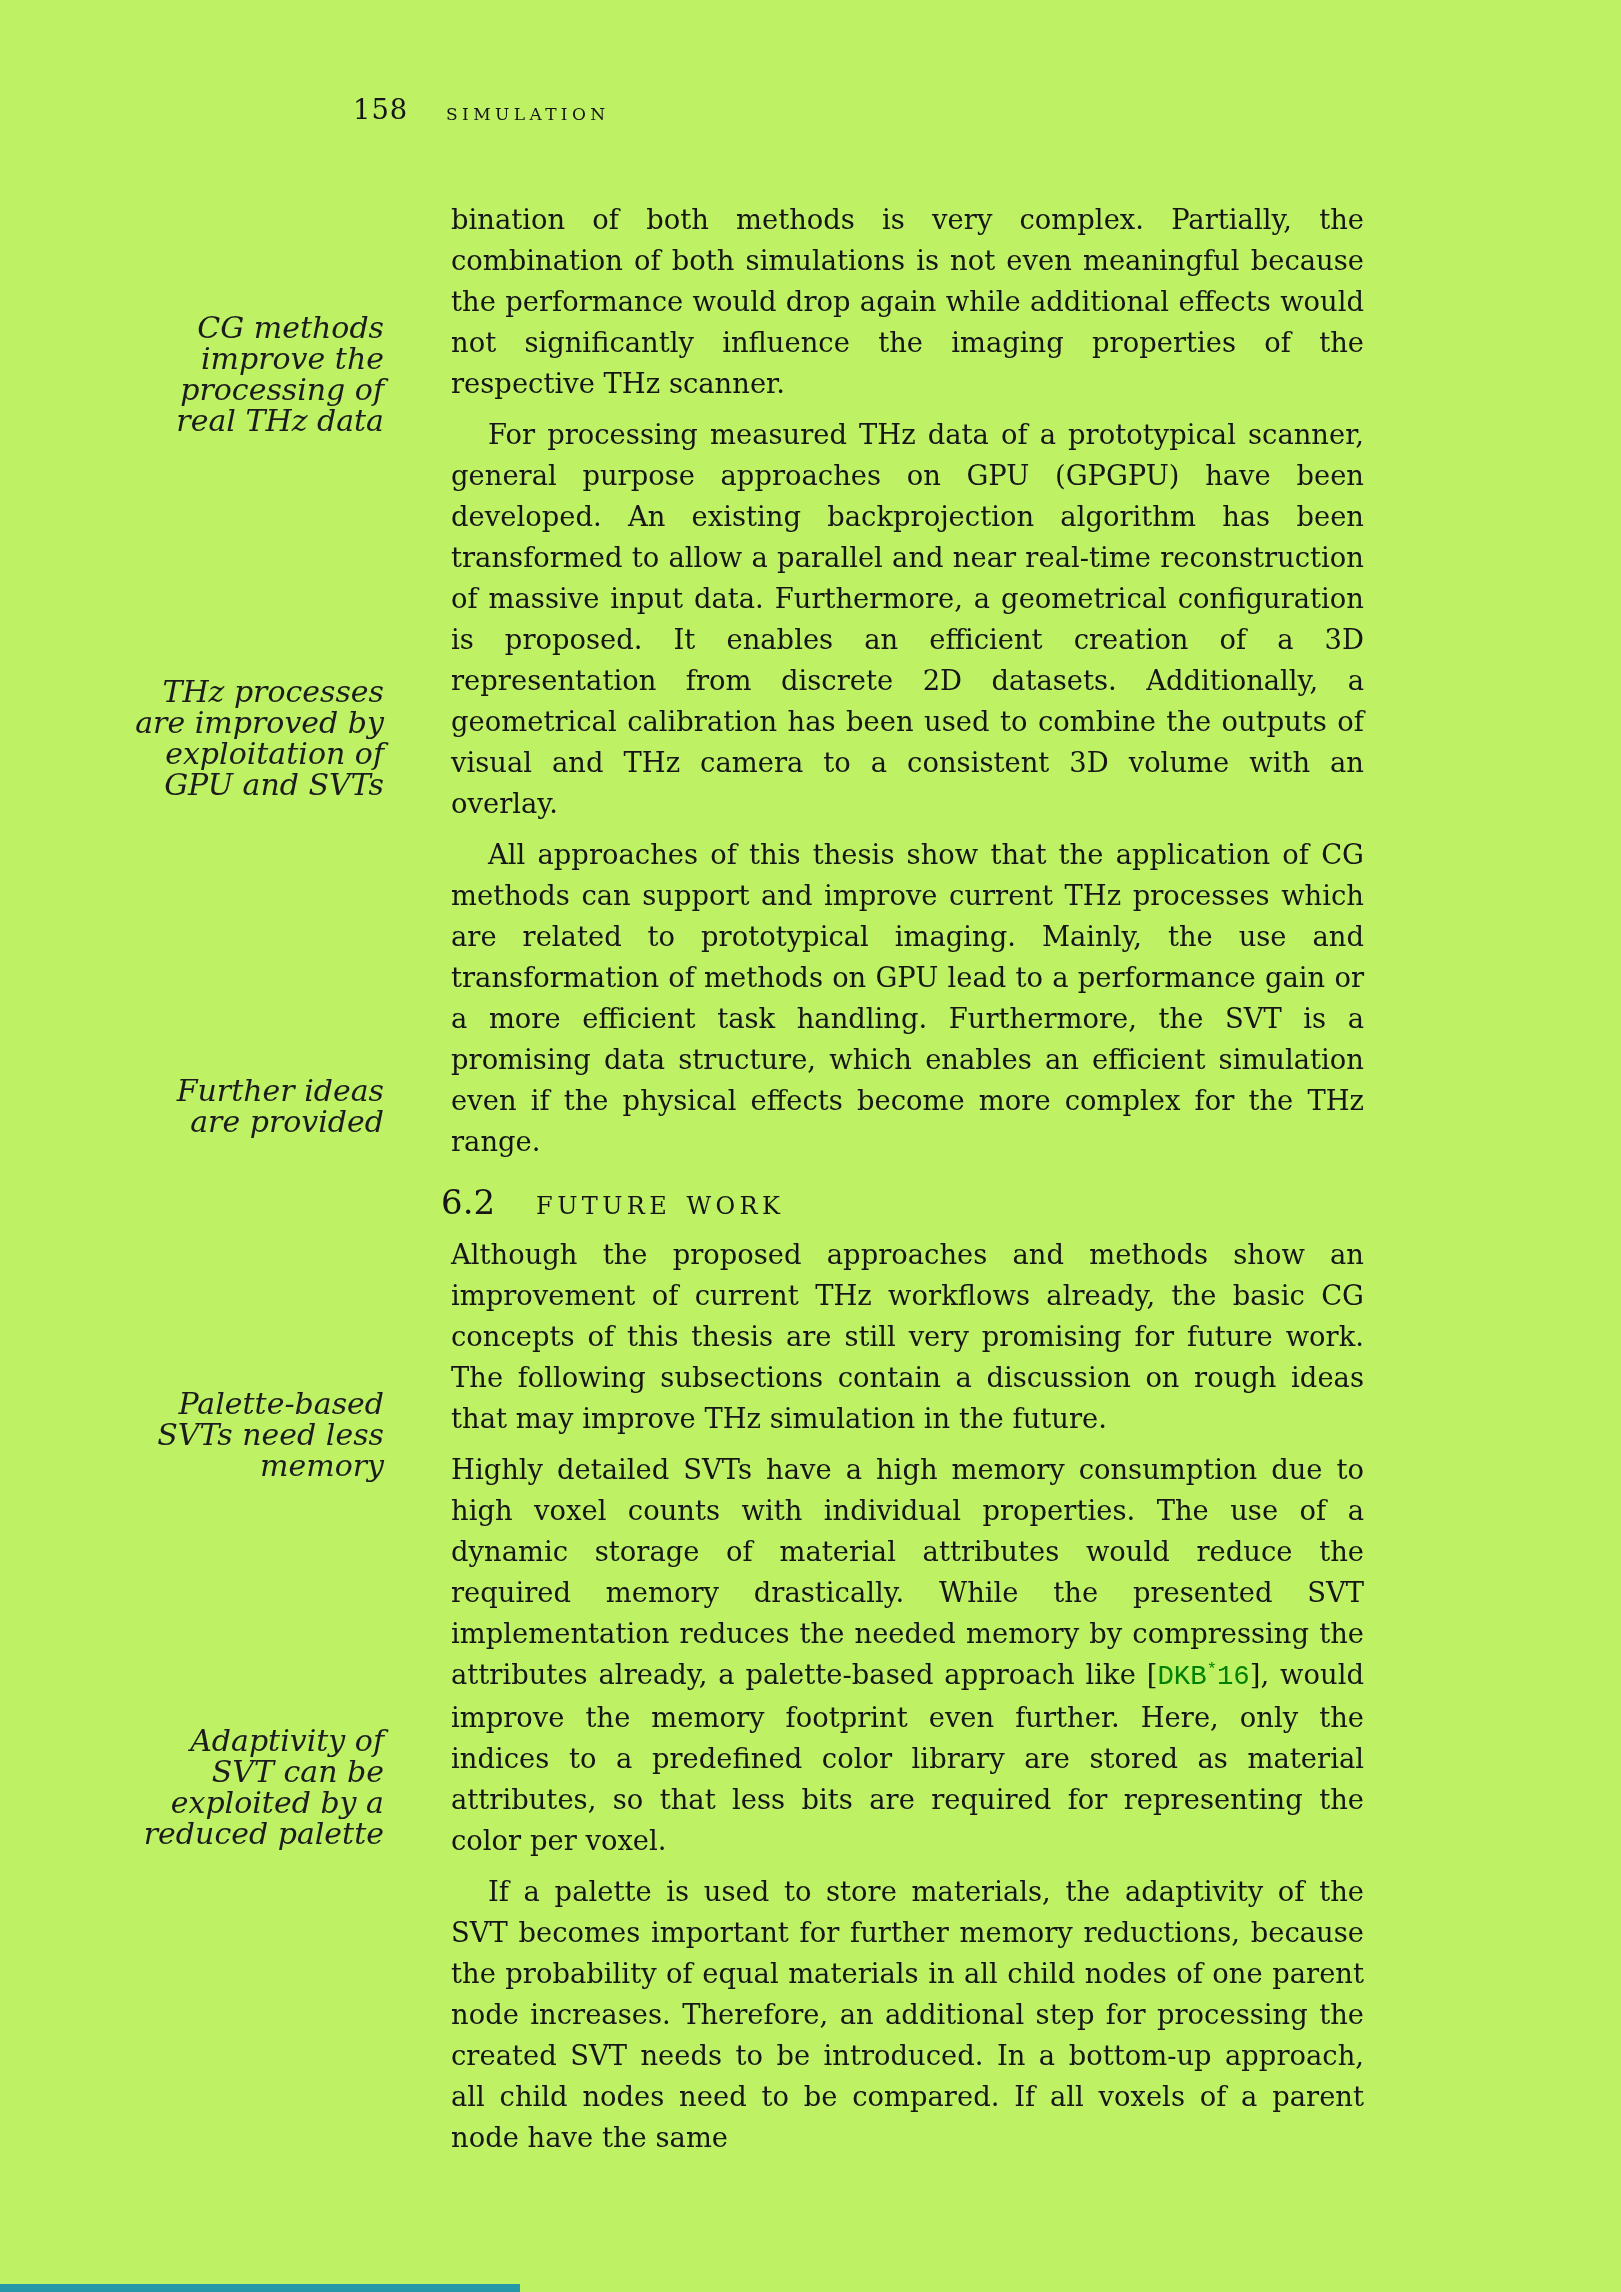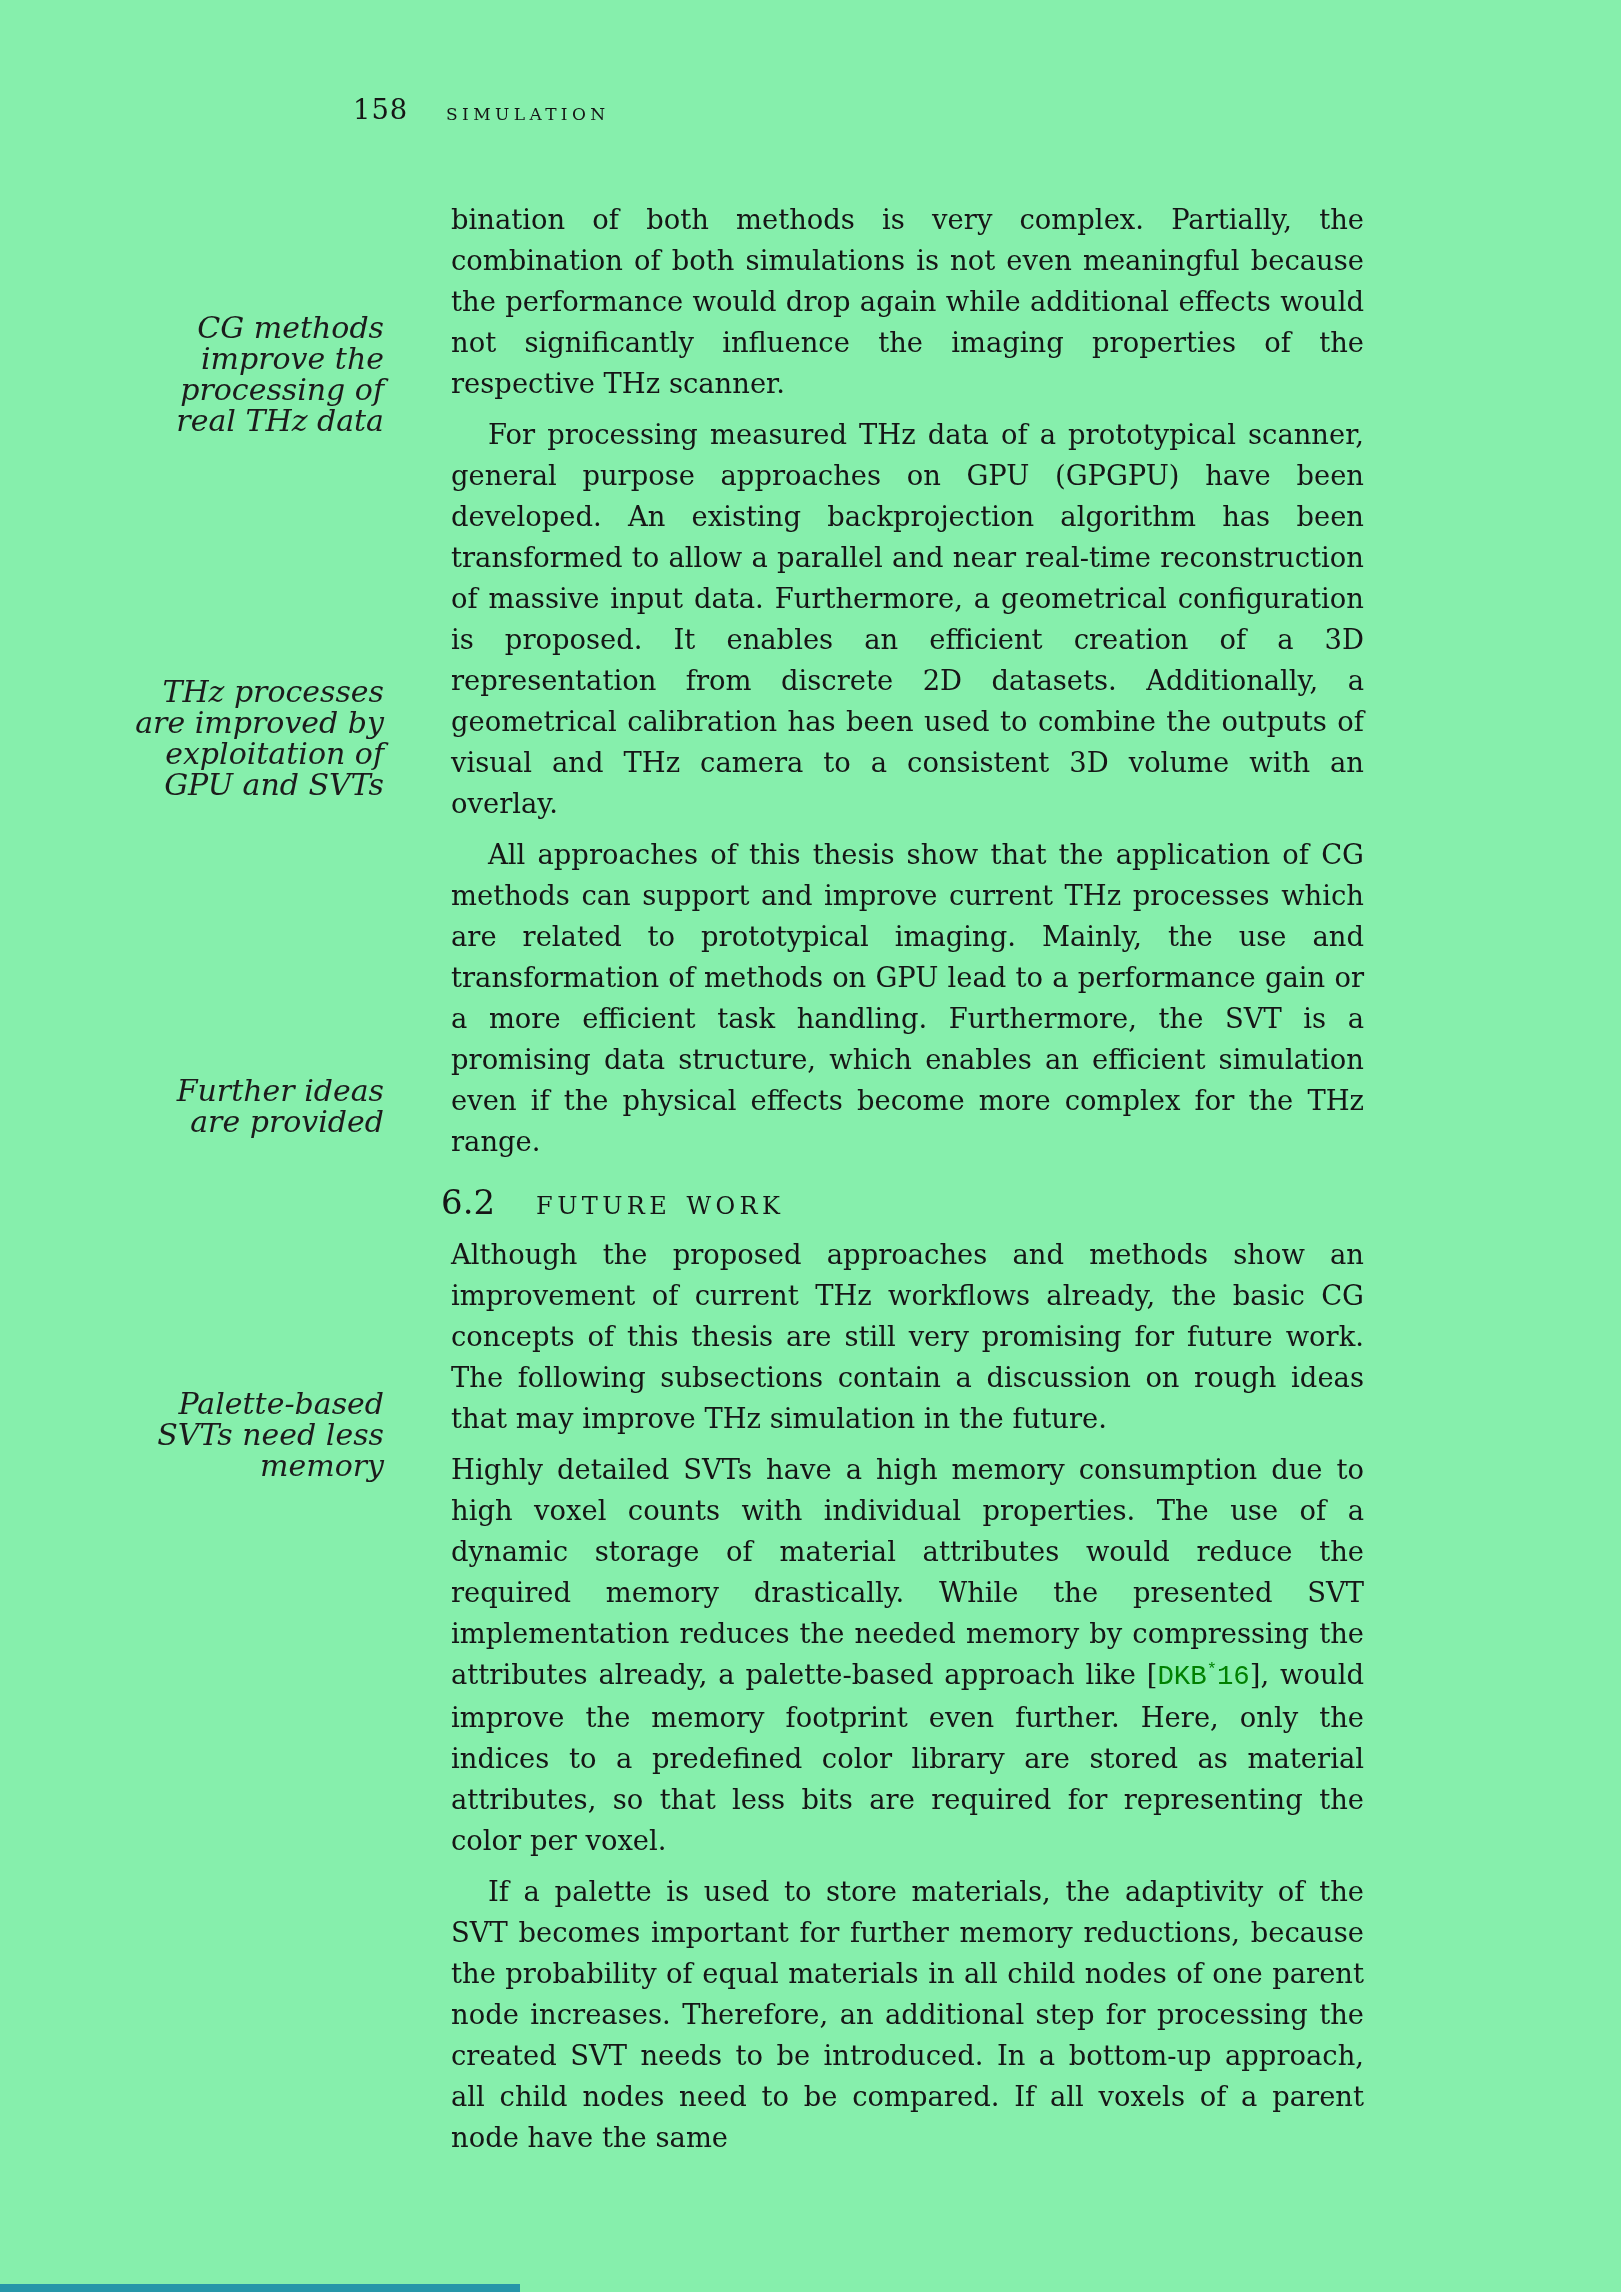--- a/index.html
+++ b/index.html
@@ -4,21 +4,21 @@
 <style>
   html, body {
     margin: 0;
     padding: 0;
     background: #ffffff;
   }
   .page {
     position: relative;
     width: 1621px;
     height: 2293px;
-    background: #86efac;
+    background: #bef264;
     overflow: hidden;
     font-family: "DejaVu Serif", "Liberation Serif", serif;
     color: #161616;
   }
 
   
   .pagenum {
     position: absolute;
     top: 94px;
     left: 353px;
@@ -115,20 +115,21 @@
 
 <div class="page" style="color: rgb(22, 22, 22);">
 
   <span class="pagenum">158</span>
   <span class="running-chapter">simulation</span>
 
   <aside class="margin-note note-1">CG methods improve the processing of real THz data</aside>
   <aside class="margin-note note-2">THz processes are improved by exploitation of GPU and SVTs</aside>
   <aside class="margin-note note-4">Palette-based SVTs need less memory</aside>
   <aside class="margin-note note-3">Further ideas are provided</aside>
+  <aside class="margin-note note-5">Adaptivity of SVT can be exploited by a reduced palette</aside>
 
   <main class="body-col">
 
     <p class="noindent">bination of both methods is very complex. Partially, the combination of both simulations is not even meaningful because the performance would drop again while additional effects would not significantly influence the imaging properties of the respective THz scanner.</p>
 
     <p class="indent">For processing measured THz data of a prototypical scanner, general purpose approaches on GPU (GPGPU) have been developed. An existing backprojection algorithm has been transformed to allow a parallel and near real-time reconstruction of massive input data. Furthermore, a geometrical configuration is proposed. It enables an efficient creation of a 3D representation from discrete 2D datasets. Additionally, a geometrical calibration has been used to combine the outputs of visual and THz camera to a consistent 3D volume with an overlay.</p>
 
     <p class="indent">All approaches of this thesis show that the application of CG methods can support and improve current THz processes which are related to prototypical imaging. Mainly, the use and transformation of methods on GPU lead to a performance gain or a more efficient task handling. Furthermore, the SVT is a promising data structure, which enables an efficient simulation even if the physical effects become more complex for the THz range.</p>
 
     <h2 class="section-heading">

